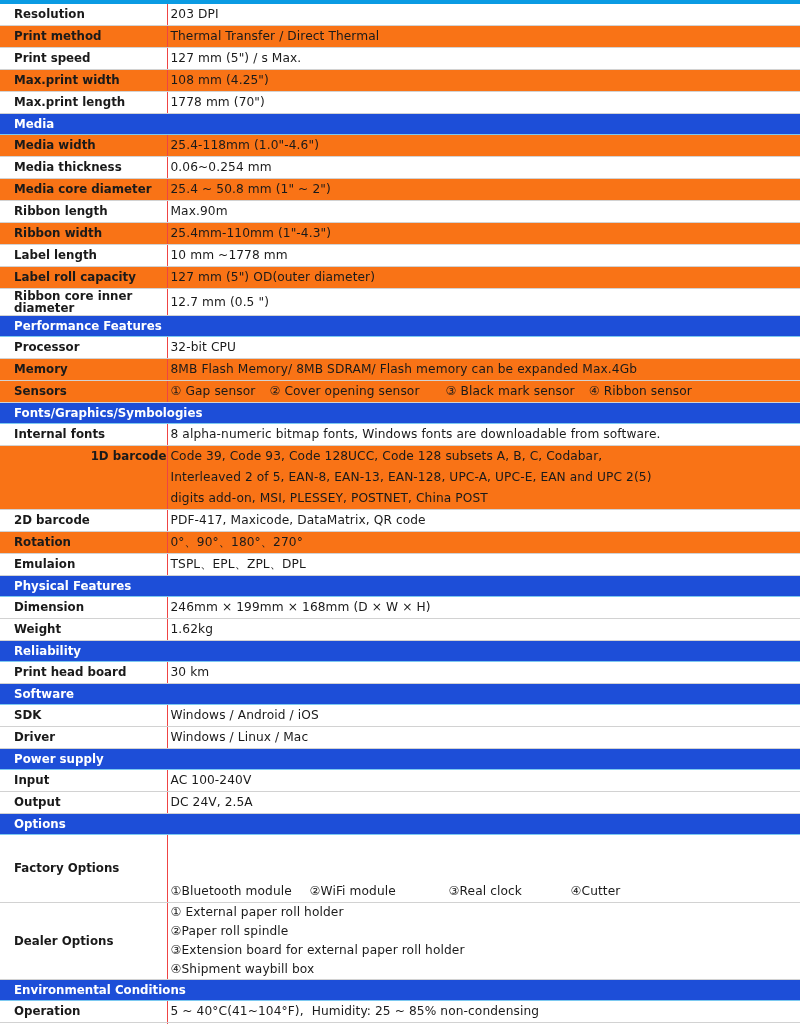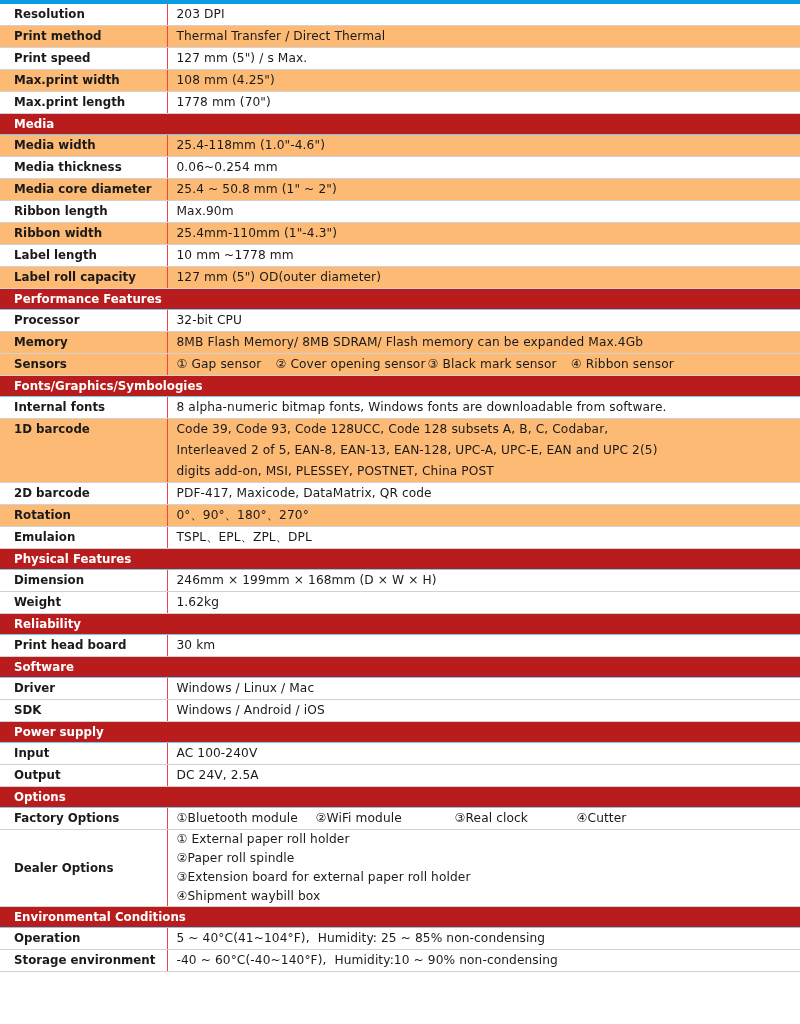--- a/index.html
+++ b/index.html
@@ -3,23 +3,23 @@
 <meta charset="utf-8">
 <style>
   html, body { margin:0; padding:0; background:#ffffff; }
   body { width:800px; height:1024px; overflow:hidden; font-family:"DejaVu Sans", sans-serif; color:#1a1a1a; }
   .topbar { height:4px; background:#0a9be3; }
   table { border-collapse:collapse; width:800px; table-layout:fixed; }
   col.c1 { width:167px; }
   col.c2 { width:633px; }
   td { padding:0 0 0 14px; font-size:12.2px; line-height:21px; height:21px; vertical-align:middle; border-bottom:1px solid #d2d2d2; white-space:nowrap; overflow:hidden; }
   td.k { font-weight:bold; font-size:11.8px; border-right:1px solid #ef4444; }
-  td.v { padding-left:9px; letter-spacing:0.1px; }
-  tr.alt td { background:#fdba74; }
-  tr.sec td { background:#b91c1c; color:#ffffff; font-weight:bold; font-size:11.8px; height:20px; line-height:20px; padding-left:14px; border-bottom:1px solid #7cc9f0; }
+  td.v { padding-left:3px; letter-spacing:0.1px; }
+  tr.alt td { background:#f97316; }
+  tr.sec td { background:#1d4ed8; color:#ffffff; font-weight:bold; font-size:11.8px; height:20px; line-height:20px; padding-left:14px; border-bottom:1px solid #7cc9f0; }
   td.k.two { line-height:12px; white-space:normal; }
   .ml div { height:21px; line-height:21px; }
   .ml.dealer div { height:19px; line-height:19px; }
   .sp { display:inline-block; }
   .fo { display:inline-block; }
 </style>
 </head>
 <body>
 
 <div class="topbar"></div>
@@ -76,48 +76,52 @@
       <td class="v">25.4mm-110mm (1"-4.3")</td>
     </tr>
     <tr>
       <td class="k">Label length</td>
       <td class="v">10 mm ~1778 mm</td>
     </tr>
     <tr class="alt">
       <td class="k">Label roll capacity</td>
       <td class="v">127 mm (5") OD(outer diameter)</td>
     </tr>
+    <tr>
+      <td class="k two" style="height:26px;">Ribbon core inner diameter</td>
+      <td class="v" style="height:26px;">12.7 mm (0.5 ")</td>
+    </tr>
 
     <tr class="sec">
       <td colspan="2">Performance Features</td>
     </tr>
     <tr>
       <td class="k">Processor</td>
       <td class="v">32-bit CPU</td>
     </tr>
     <tr class="alt">
       <td class="k">Memory</td>
       <td class="v">8MB Flash Memory/ 8MB SDRAM/ Flash memory can be expanded Max.4Gb</td>
     </tr>
     <tr class="alt">
       <td class="k">Sensors</td>
       <td class="v">
-        <span class="sp" style="margin-right:14px;">① Gap sensor</span><span class="sp" style="margin-right:2px;text-align:right;">② Cover opening sensor</span><span class="sp" style="margin-right:14px;">③ Black mark sensor</span><span class="sp">④ Ribbon sensor</span>
+        <span class="sp" style="margin-right:14px;">① Gap sensor</span><span class="sp" style="margin-right:2px;text-align:right;">② Cover opening sensor</span><span class="sp" style="margin-right:14px;margin-left:24px;">③ Black mark sensor</span><span class="sp">④ Ribbon sensor</span>
       </td>
     </tr>
 
     <tr class="sec">
       <td colspan="2">Fonts/Graphics/Symbologies</td>
     </tr>
     <tr>
       <td class="k">Internal fonts</td>
       <td class="v">8 alpha-numeric bitmap fonts, Windows fonts are downloadable from software.</td>
     </tr>
     <tr class="alt">
-      <td class="k" style="vertical-align:top;">1D barcode</td>
+      <td class="k" style="vertical-align:top;text-align:right;">1D barcode</td>
       <td class="v ml">
         <div>Code 39, Code 93, Code 128UCC, Code 128 subsets A, B, C, Codabar,</div>
         <div>Interleaved 2 of 5, EAN-8, EAN-13, EAN-128, UPC-A, UPC-E, EAN and UPC 2(5)</div>
         <div>digits add-on, MSI, PLESSEY, POSTNET, China POST</div>
       </td>
     </tr>
     <tr>
       <td class="k">2D barcode</td>
       <td class="v">PDF-417, Maxicode, DataMatrix, QR code</td>
     </tr>
@@ -147,47 +151,47 @@
     </tr>
     <tr>
       <td class="k">Print head board</td>
       <td class="v">30 km</td>
     </tr>
 
     <tr class="sec">
       <td colspan="2">Software</td>
     </tr>
     <tr>
+      <td class="k">SDK</td>
+      <td class="v">Windows / Android / iOS</td>
+    </tr>
+    <tr>
       <td class="k">Driver</td>
       <td class="v">Windows / Linux / Mac</td>
     </tr>
-    <tr>
-      <td class="k">SDK</td>
-      <td class="v">Windows / Android / iOS</td>
-    </tr>
 
     <tr class="sec">
       <td colspan="2">Power supply</td>
     </tr>
     <tr>
       <td class="k">Input</td>
       <td class="v">AC 100-240V</td>
     </tr>
     <tr>
       <td class="k">Output</td>
       <td class="v">DC 24V, 2.5A</td>
     </tr>
 
     <tr class="sec">
       <td colspan="2">Options</td>
     </tr>
     <tr>
       <td class="k">Factory Options</td>
       <td class="v">
-        <span class="fo" style="width:139px;">①Bluetooth module</span><span class="fo" style="width:139px;">②WiFi module</span><span class="fo" style="width:122px;">③Real clock</span><span class="fo">④Cutter</span>
+        <span class="fo" style="width:139px;margin-top:46px;">①Bluetooth module</span><span class="fo" style="width:139px;">②WiFi module</span><span class="fo" style="width:122px;">③Real clock</span><span class="fo">④Cutter</span>
       </td>
     </tr>
     <tr>
       <td class="k">Dealer Options</td>
       <td class="v ml dealer">
         <div>① External paper roll holder</div>
         <div>②Paper roll spindle</div>
         <div>③Extension board for external paper roll holder</div>
         <div>④Shipment waybill box</div>
       </td>

